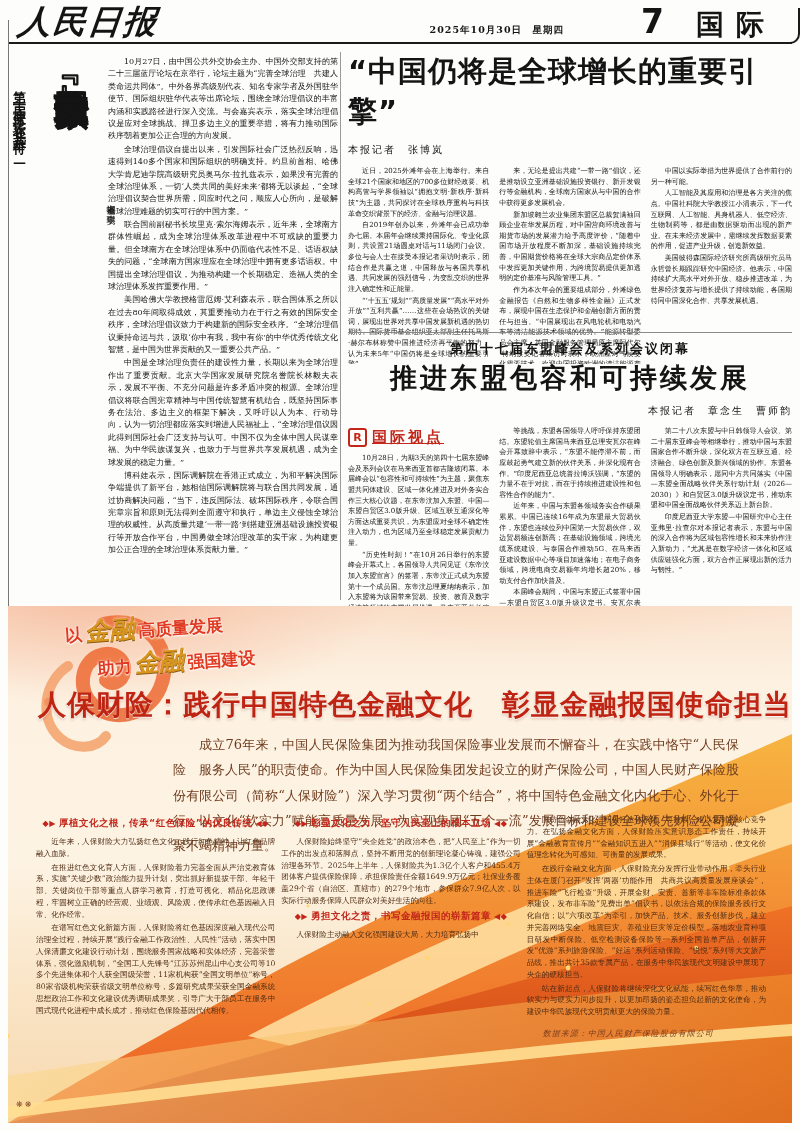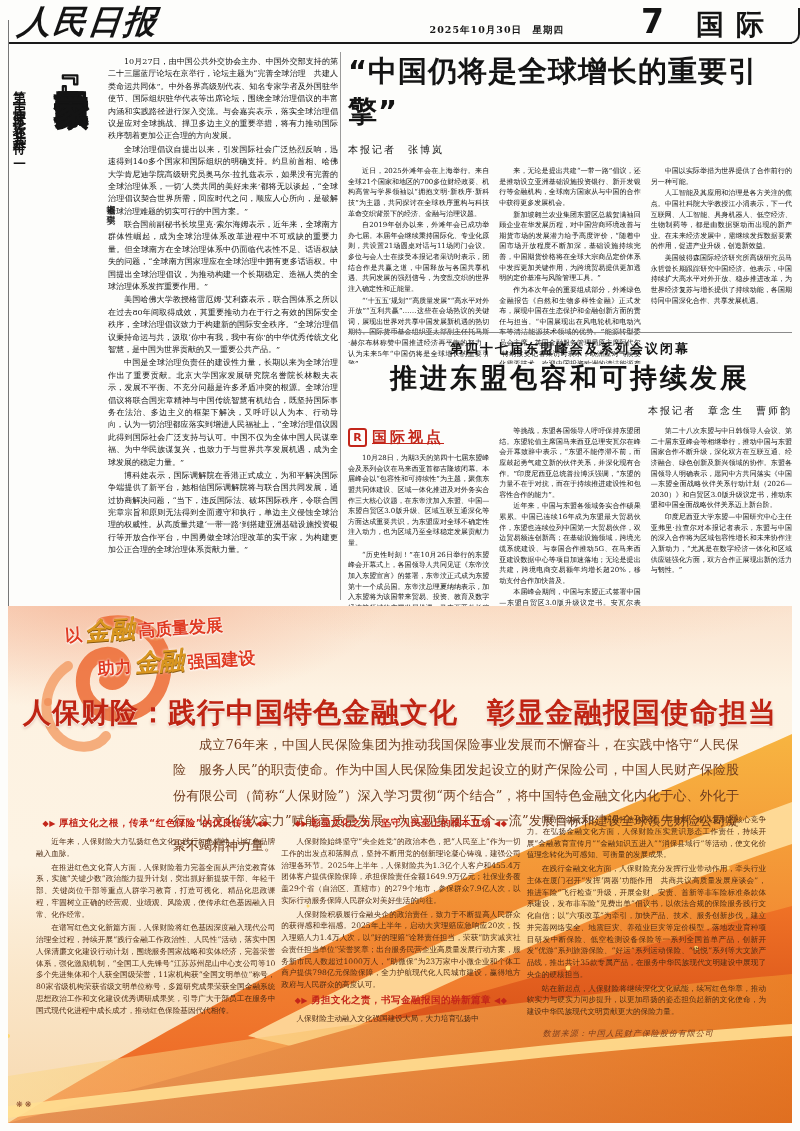--- a/index.html
+++ b/index.html
@@ -53,21 +53,21 @@
   .ad::before{content:"";position:absolute;inset:0;
       background:radial-gradient(ellipse 420px 180px at 12% -4%,rgba(242,150,112,.5),transparent 70%),
                  radial-gradient(ellipse 500px 160px at 66% -12%,rgba(248,190,150,.45),transparent 70%);}
   .ad-svg{position:absolute;left:0;top:0;z-index:1;}
   .slogan{position:absolute;left:58px;top:4px;z-index:3;transform:rotate(-4deg);
           font-family:"DejaVu Sans","Liberation Sans",sans-serif;}
   .slogan .row2{margin:2px 0 0 30px;}
   .s-red{font-weight:900;font-size:17px;color:#e03a22;text-shadow:0 0 2px #fff,0 1px 2px #fff;}
   .s-gold{font:italic 900 25px "DejaVu Serif","Liberation Serif",serif;color:#d9961f;
           text-shadow:0 1px 0 #8a5a10,0 0 3px #fff;margin:0 3px;}
-  .ad-headline{position:absolute;left:0;right:0;top:88px;z-index:3;text-align:center;
+  .ad-headline{position:absolute;left:0;right:0;top:80px;z-index:3;text-align:right;
                font:900 28px "DejaVu Sans","Liberation Sans",sans-serif;color:#bf2413;letter-spacing:1px;
                text-shadow:0 1px 1px rgba(255,255,255,.85),0 2px 3px rgba(130,30,10,.25);}
   .ad-intro{position:absolute;left:165px;width:566px;top:126px;z-index:3;
             font-size:13px;line-height:1.95;color:#6e3b1d;text-align:justify;text-indent:2em;}
   .ad-cols{position:absolute;left:28px;width:730px;top:208px;z-index:3;display:flex;gap:6px;height:250px;overflow:hidden;}
   .ad-col{flex:1;font-size:7.6px;line-height:1.55;color:#4f2d15;overflow:hidden;}
   .ad-col .para{margin-bottom:2px;}
   .ad-h{color:#c3261a;font:900 9.5px "DejaVu Sans","Liberation Sans",sans-serif;text-align:center;
         margin:3px 0 6px;letter-spacing:.5px;}
   .orn{font-size:8px;margin:0 3px;}
@@ -141,21 +141,21 @@
           <span class="badge-logo">R</span>
           <span class="badge-label">国际视点</span>
         </div>
         <div>
             <p class="para">10月28日，为期3天的第四十七届东盟峰会及系列会议在马来西亚首都吉隆坡闭幕。本届峰会以“包容性和可持续性”为主题，聚焦东盟共同体建设、区域一体化推进及对外务实合作三大核心议题，在东帝汶加入东盟、中国—东盟自贸区3.0版升级、区域互联互通深化等方面达成重要共识，为东盟应对全球不确定性注入动力，也为区域乃至全球稳定发展贡献力量。</p>
             <p class="para">“历史性时刻！”在10月26日举行的东盟峰会开幕式上，各国领导人共同见证《东帝汶加入东盟宣言》的签署，东帝汶正式成为东盟第十一个成员国。东帝汶总理夏纳纳表示，加入东盟将为该国带来贸易、投资、教育及数字经济等领域的广阔发展机遇。马来西亚外长穆罕默德表示，“东帝汶正式成为东盟成员国，为东盟注入了新活力，将从政治、文化和经济层面进一步增强区域集体认同感。”</p>
           </div>
       </div>
       <div class="col">
           <p class="para">等挑战，东盟各国领导人呼吁保持东盟团结。东盟轮值主席国马来西亚总理安瓦尔在峰会开幕致辞中表示，“东盟不能停滞不前，而应鼓起勇气建立新的伙伴关系，并深化现有合作。”印度尼西亚总统普拉博沃强调，“东盟的力量不在于对抗，而在于持续推进建设性和包容性合作的能力”。</p>
-          <p class="para">近年来，中国与东盟各领域务实合作硕果累累。中国已连续16年成为东盟最大贸易伙伴，东盟也连续位列中国第一大贸易伙伴，双边贸易额连创新高；在基础设施领域，跨境光缆系统建设、与泰国合作推动5G、在马来西亚建设数据中心等项目加速落地；无论是提出共建，跨境电商交易额年均增长超20%，移动支付合作加快普及。</p>
+          <p class="para">近年来，中国与东盟各领域务实合作硕果累累。中国已连续16年成为东盟最大贸易伙伴，东盟也连续位列中国第一大贸易伙伴，双边贸易额连创新高；在基础设施领域，跨境光缆系统建设、与泰国合作推动5G、在马来西亚建设数据中心等项目加速落地；在电子商务领域，跨境电商交易额年均增长超20%，移动支付合作加快普及。</p>
           <p class="para">本届峰会期间，中国与东盟正式签署中国—东盟自贸区3.0版升级议定书。安瓦尔表示，议定书的签署开启了双方战略合作的新篇章，将增强区域经济韧性。新加坡总理黄循财呼吁各方尽快落实升级版自贸区，以消除贸易壁垒、强化供应链联通，并为未来增长领域创造更多机遇，让企业和民众都能受益。</p>
         </div>
       <div class="col">
         <div>
             <p class="para">第二十八次东盟与中日韩领导人会议、第二十届东亚峰会等相继举行，推动中国与东盟国家合作不断升级，深化双方在互联互通、经济融合、绿色创新及新兴领域的协作。东盟各国领导人明确表示，愿同中方共同落实《中国—东盟全面战略伙伴关系行动计划（2026—2030）》和自贸区3.0版升级议定书，推动东盟和中国全面战略伙伴关系迈上新台阶。</p>
             <p class="para">印度尼西亚大学东盟—中国研究中心主任亚弗里·拉查尔对本报记者表示，东盟与中国的深入合作将为区域包容性增长和未来协作注入新动力，“尤其是在数字经济一体化和区域供应链强化方面，双方合作正展现出新的活力与韧性。”</p>
           </div>
 
       </div>
     </div>
@@ -225,21 +225,20 @@
             <p class="para">在推进红色文化育人方面，人保财险着力完善全面从严治党教育体系，实施“关键少数”政治能力提升计划，突出抓好新提拔干部、年轻干部、关键岗位干部等重点人群学习教育，打造可视化、精品化思政课程，牢固树立正确的经营观、业绩观、风险观，使传承红色基因融入日常、化作经常。</p>
             <p class="para">在谱写红色文化新篇方面，人保财险将红色基因深度融入现代公司治理全过程，持续开展“践行金融工作政治性、人民性”活动，落实中国人保清廉文化建设行动计划，围绕服务国家战略和实体经济，完善荣誉体系，强化激励机制，“全国工人先锋号”江苏苏州昆山中心支公司等10多个先进集体和个人获全国级荣誉，11家机构获“全国文明单位”称号，80家省级机构荣获省级文明单位称号，多篇研究成果荣获全国金融系统思想政治工作和文化建设优秀调研成果奖，引导广大干部员工在服务中国式现代化进程中成长成才，推动红色保险基因代代相传。</p>
           </div>
       </div>
       <div class="ad-col">
         <div class="ad-h">
           <span class="orn">◆▶</span><span>彰显文化之力，坚守人民至上的根本立场</span><span class="orn">◀◆</span>
         </div>
         <div>
             <p class="para">人保财险始终坚守“央企姓党”的政治本色，把“人民至上”作为一切工作的出发点和落脚点，坚持不断用党的创新理论凝心铸魂，建强公司治理各环节。2025年上半年，人保财险共为1.3亿个人客户和455.4万团体客户提供保险保障，承担保险责任金额1649.9万亿元；社保业务覆盖29个省（自治区、直辖市）的279个地市，参保群众7.9亿人次，以实际行动服务保障人民群众对美好生活的向往。</p>
-            <p class="para">人保财险积极履行金融央企的政治责任，致力于不断提高人民群众的获得感和幸福感。2025年上半年，启动大灾理赔应急响应20次，投入理赔人力1.4万人次，以“好的理赔”诠释责任担当，荣获“防灾减灾社会责任担当单位”荣誉奖章；出台服务民营企业高质量发展行动方案，服务新市民人数超过1000万人，“助微保”为23万家中小微企业和个体工商户提供798亿元保险保障，全力护航现代化人民城市建设，赢得地方政府与人民群众的高度认可。</p>
           </div>
         <div class="ad-h">
           <span class="orn">◆▶</span><span>勇担文化之责，书写金融报国的崭新篇章</span><span class="orn">◀◆</span>
         </div>
         <div>
             <p class="para">人保财险主动融入文化强国建设大局，大力培育弘扬中</p>
           </div>
       </div>
       <div class="ad-col">
         <div>

